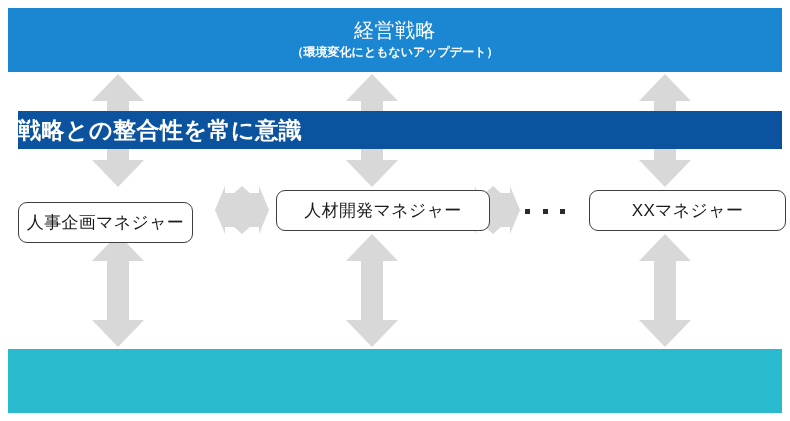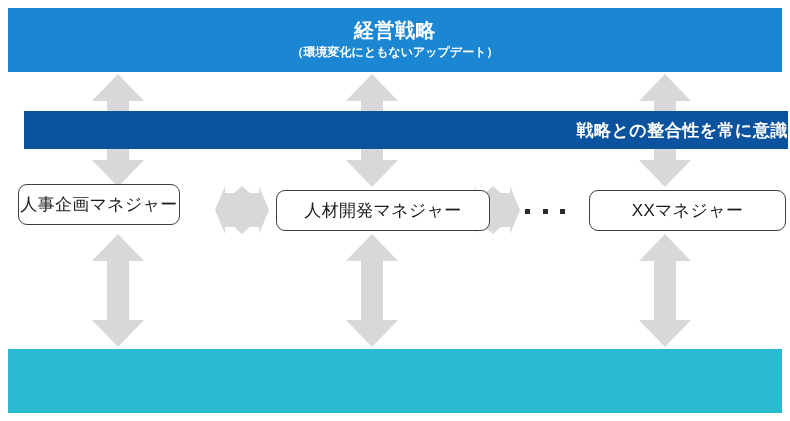--- a/index.html
+++ b/index.html
@@ -39,45 +39,45 @@
   }
   .band-policy {
     left: 8px;
     top: 349px;
     width: 774px;
     height: 64px;
     background: #29bad0;
   }
   .band-title {
     font-size: 20px;
-    font-weight: bold;
+    font-weight: normal;
     line-height: 24px;
     letter-spacing: 0.5px;
   }
   .band-sub {
     font-size: 12px;
     font-weight: bold;
     line-height: 19px;
     margin-top: 1px;
   }
   .band-policy .band-sub {
     font-size: 13px;
   }
 
   .bar {
     position: absolute;
-    left: 24px;
+    left: 18px;
     width: 764px;
     height: 38px;
     background: #0b539f;
     color: #ffffff;
     display: flex;
     align-items: center;
-    justify-content: flex-end;
-    font-size: 17px;
+    justify-content: flex-start;
+    font-size: 23px;
     font-weight: bold;
     letter-spacing: 0.5px;
     z-index: 3;
     box-sizing: border-box;
   }
   .bar-top { top: 111px; }
   .bar-bottom { top: 272px; }
 
   
   .arrow {
@@ -95,21 +95,21 @@
     background: #ffffff;
     display: flex;
     align-items: center;
     justify-content: center;
     font-size: 17px;
     color: #1a1a1a;
     letter-spacing: 0.3px;
     z-index: 4;
     box-sizing: border-box;
   }
-  .mgr-1 { left: 18px;  top: 184px; width: 162px; }
+  .mgr-1 { left: 18px;  top: 202px; width: 175px; }
   .mgr-2 { left: 276px; top: 190px; width: 214px; }
   .mgr-3 { left: 569px; top: 190px; width: 197px; margin-left: 20px; }
 
   .ellipsis {
     position: absolute;
     left: 525px;
     top: 198px;
     width: 40px;
     height: 26px;
     display: flex;

